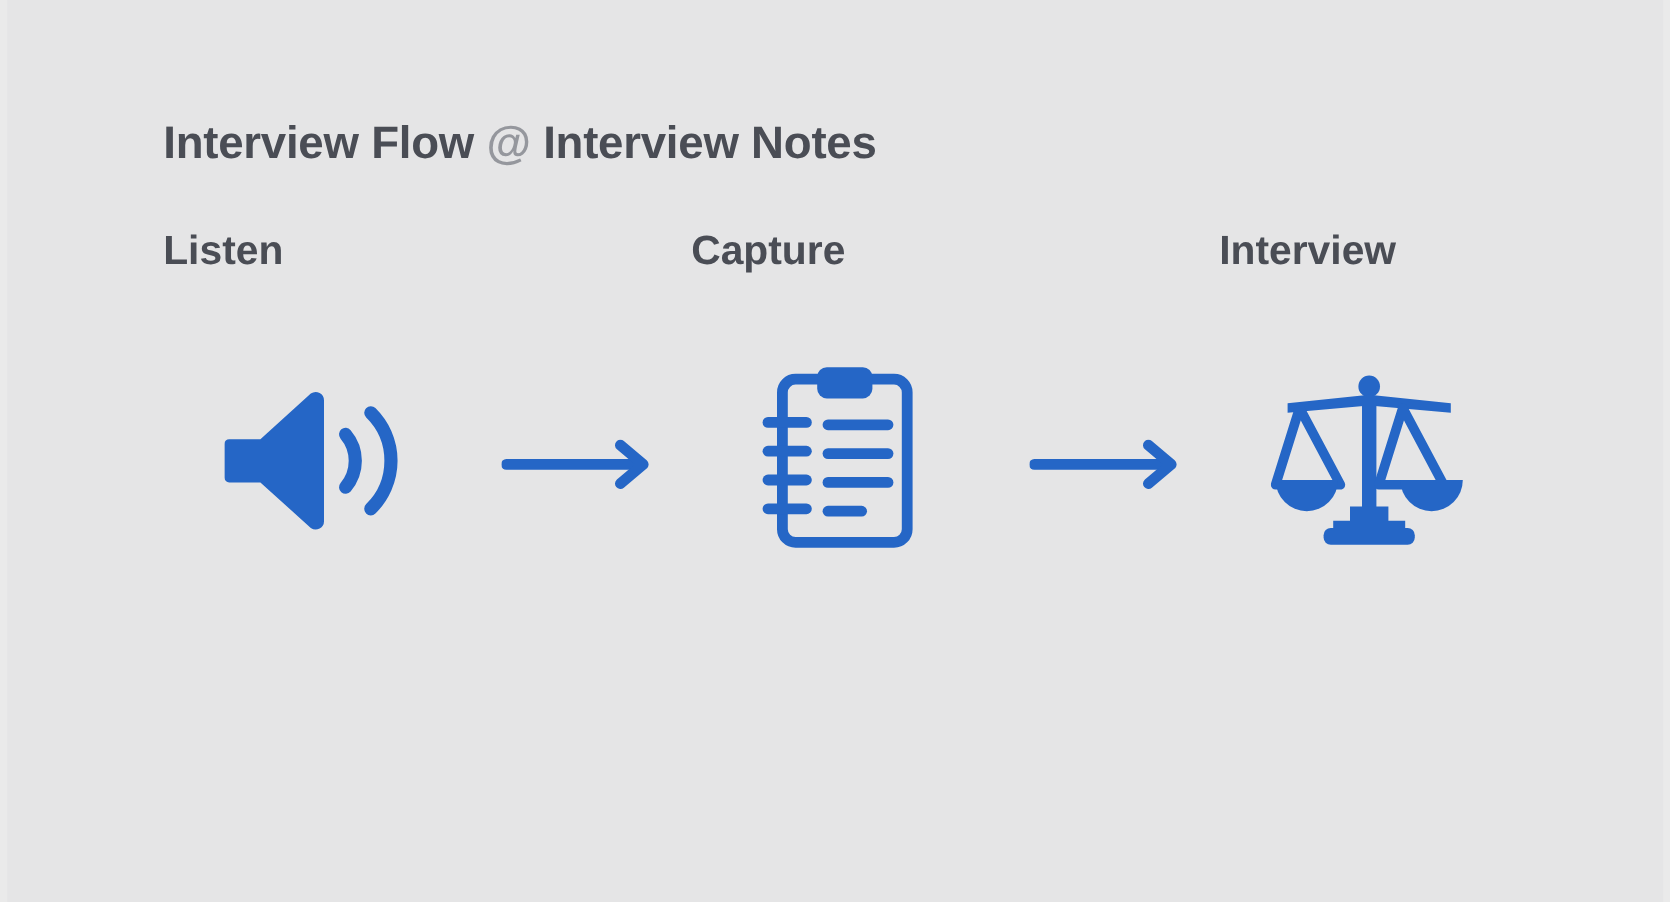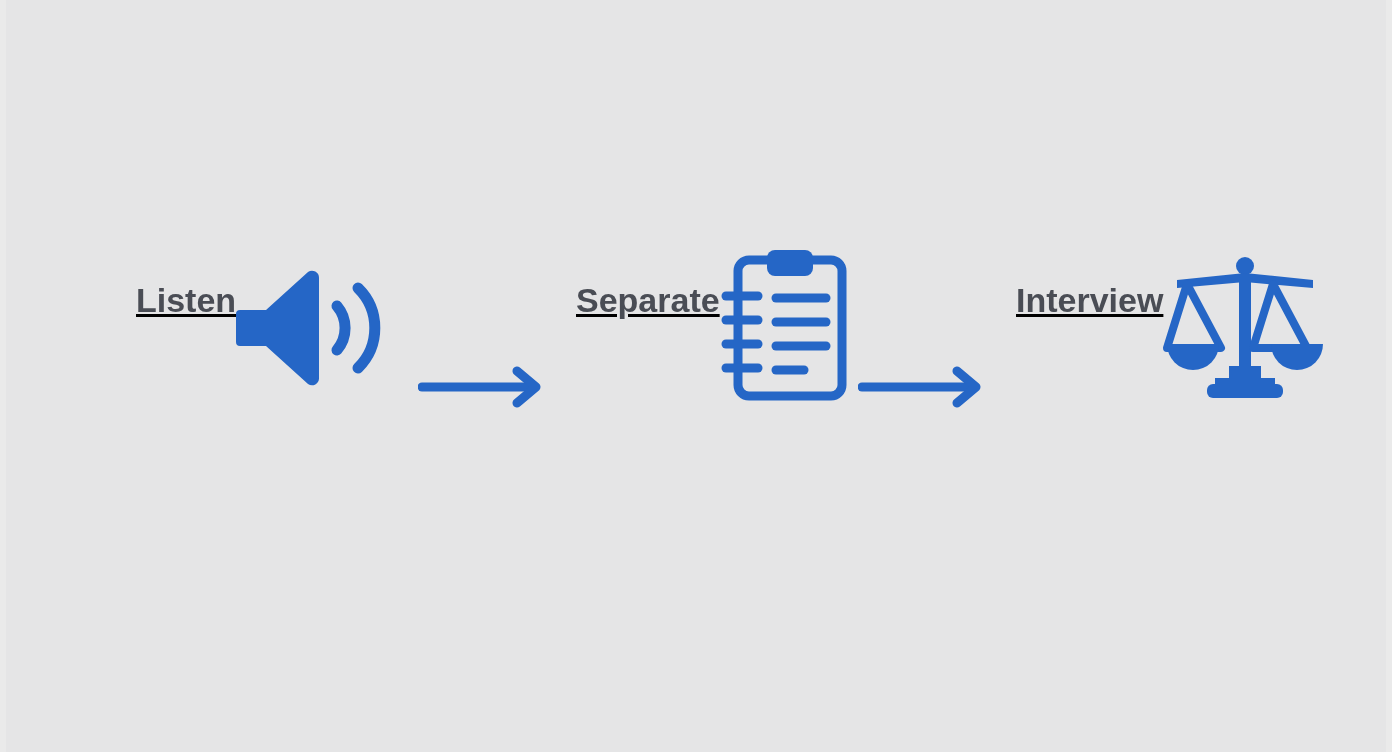--- a/index.html
+++ b/index.html
@@ -57,23 +57,21 @@
     width: 1130px;
     height: 320px;
     display: flex;
     align-items: flex-start;
     justify-content: space-between;
   }
 
   .step {
     width: 250px;
     display: flex;
-    flex-direction: row;
-    align-items: center;
-    text-decoration: underline;
+    flex-direction: column;
   }
 
   .step-label {
     font-size: 34px;
     font-weight: bold;
     color: #4a4d55;
     line-height: 1;
     margin-top: 22px;
     white-space: nowrap;
   }
@@ -95,20 +93,25 @@
   }
 </style>
 </head>
 <body>
 
 <div class="slide">
 
   <div class="edge-strip left"></div>
   <div class="edge-strip right"></div>
 
+  <div class="title">
+    <span>Interview Flow</span>
+    <span class="at-symbol">@</span>
+    <span>Interview Notes</span>
+  </div>
 
   <div class="flow">
 
     <div class="step">
       <div class="step-label">Listen</div>
       <div class="step-icon">
         <svg width="148" height="124" viewBox="0 0 148 124" fill="none" aria-hidden="true">
 
           <path d="M4 44 h26 L72 6 a7 7 0 0 1 11 6 v100 a7 7 0 0 1 -11 6 L30 80 H4 a4 4 0 0 1 -4 -4 V48 a4 4 0 0 1 4 -4 z" fill="#2566c6"></path>
 
@@ -122,21 +125,21 @@
     <div class="connector">
       <div>
         <svg width="126" height="42" viewBox="0 0 126 42" fill="none" aria-hidden="true">
           <line x1="4" y1="21" x2="108" y2="21" stroke="#2566c6" stroke-width="9" stroke-linecap="round"></line>
           <polyline points="99,5 118,21 99,37" stroke="#2566c6" stroke-width="9" stroke-linecap="round" stroke-linejoin="round" fill="none"></polyline>
         </svg>
       </div>
     </div>
 
     <div class="step">
-      <div class="step-label">Separate</div>
+      <div class="step-label">Capture</div>
       <div class="step-icon">
         <svg width="134" height="160" viewBox="0 0 134 160" fill="none" aria-hidden="true">
 
           <rect x="18" y="12" width="104" height="136" rx="11" stroke="#2566c6" stroke-width="9" fill="none"></rect>
 
           <rect x="47" y="2" width="46" height="26" rx="8" fill="#2566c6"></rect>
 
           <line x1="6" y1="48" x2="38" y2="48" stroke="#2566c6" stroke-width="9" stroke-linecap="round"></line>
           <line x1="6" y1="72" x2="38" y2="72" stroke="#2566c6" stroke-width="9" stroke-linecap="round"></line>
           <line x1="6" y1="96" x2="38" y2="96" stroke="#2566c6" stroke-width="9" stroke-linecap="round"></line>

